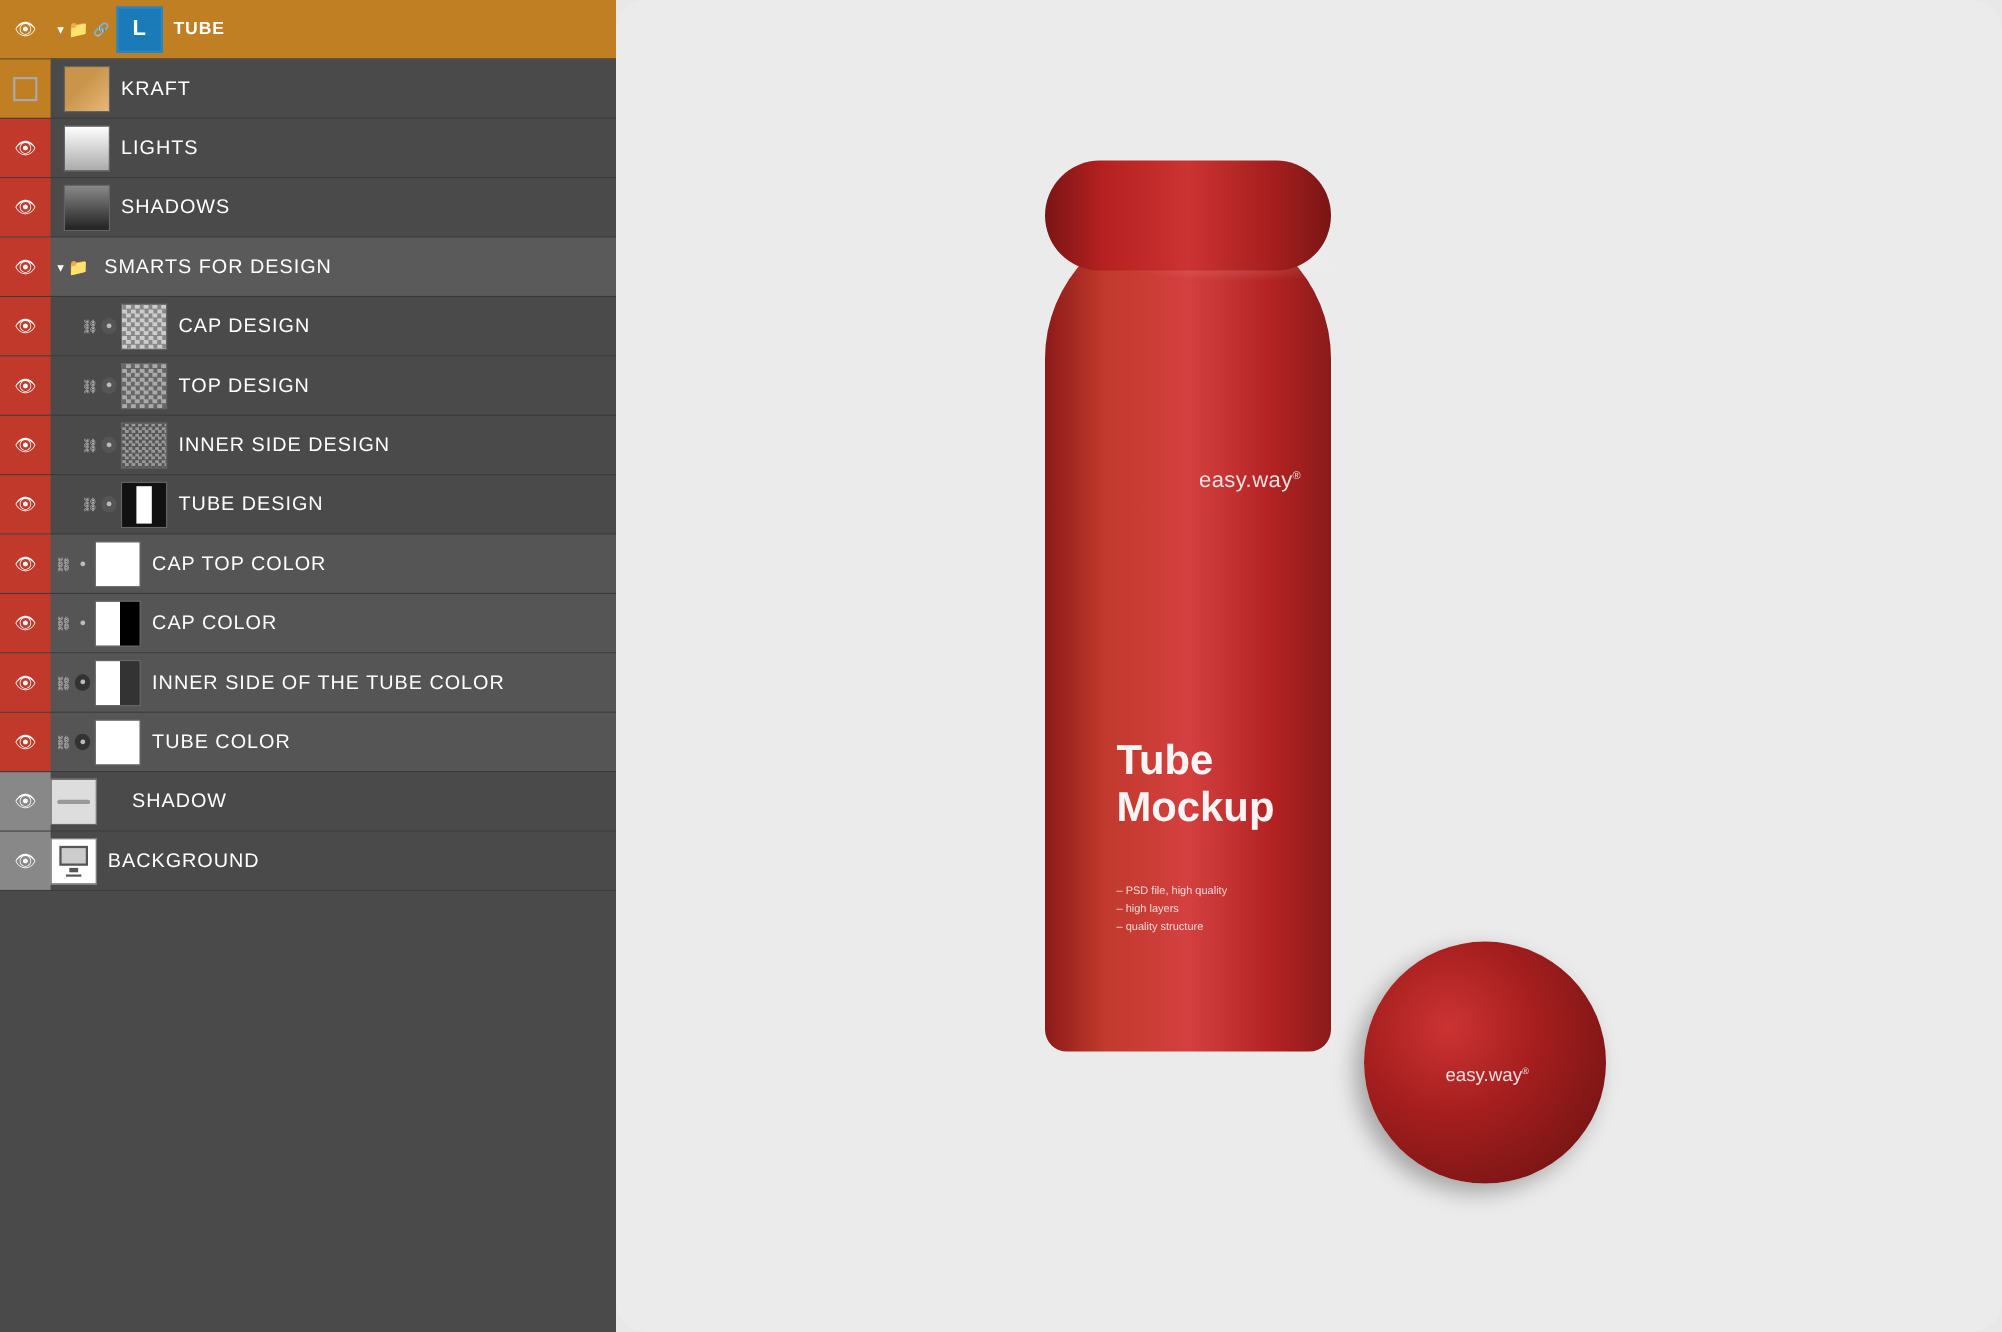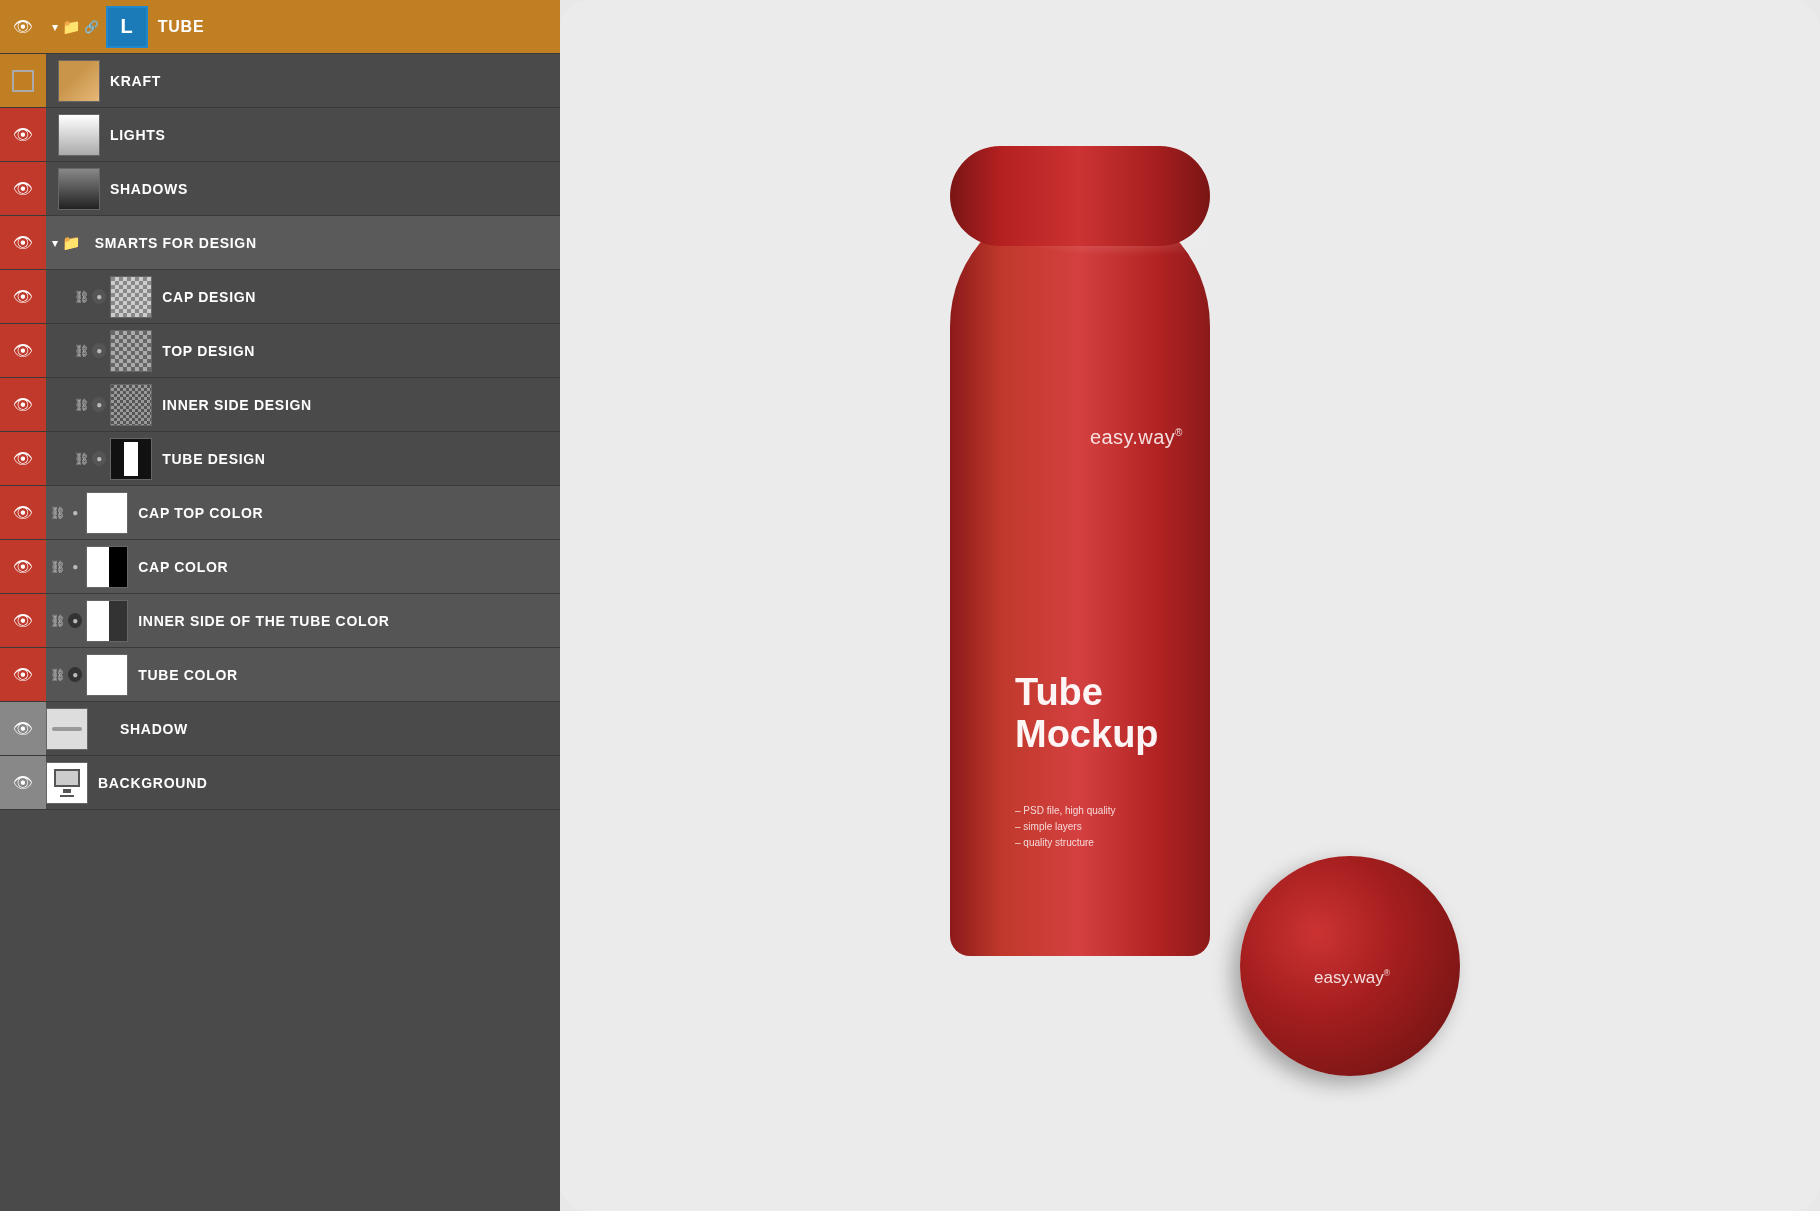--- a/index.html
+++ b/index.html
@@ -114,22 +114,22 @@
     .layer-thumbnail.checker {
       background: repeating-conic-gradient(#aaa 0% 25%, #fff 0% 50%) 0 0 / 10px 10px;
     }
 
     .layer-thumbnail.dark-content {
       background: #222;
     }
 
     .layer-label {
       color: #ffffff;
-      font-size: 14px;
-      font-weight: 700;
+      font-size: 18px;
+      font-weight: 400;
       letter-spacing: 0.05em;
       padding-left: 10px;
       text-transform: uppercase;
     }
 
     .layer-label.big {
       font-size: 16px;
       font-weight: 700;
     }
 
@@ -536,21 +536,21 @@
         <span>easy.way</span><sup>®</sup>
       </div>
 
       <div class="tube-title">
         <div>Tube</div>
         <div>Mockup</div>
       </div>
 
       <div class="tube-subtitle">
         <div>– PSD file, high quality</div>
-        <div>– simple layers</div>
+        <div>– high layers</div>
         <div>– quality structure</div>
       </div>
     </div>
 
     <div class="tube-top-cap"></div>
 
     <div class="cap-fallen">
       <div class="cap-brand">
         <span>easy.way</span><sup>®</sup>
       </div>

